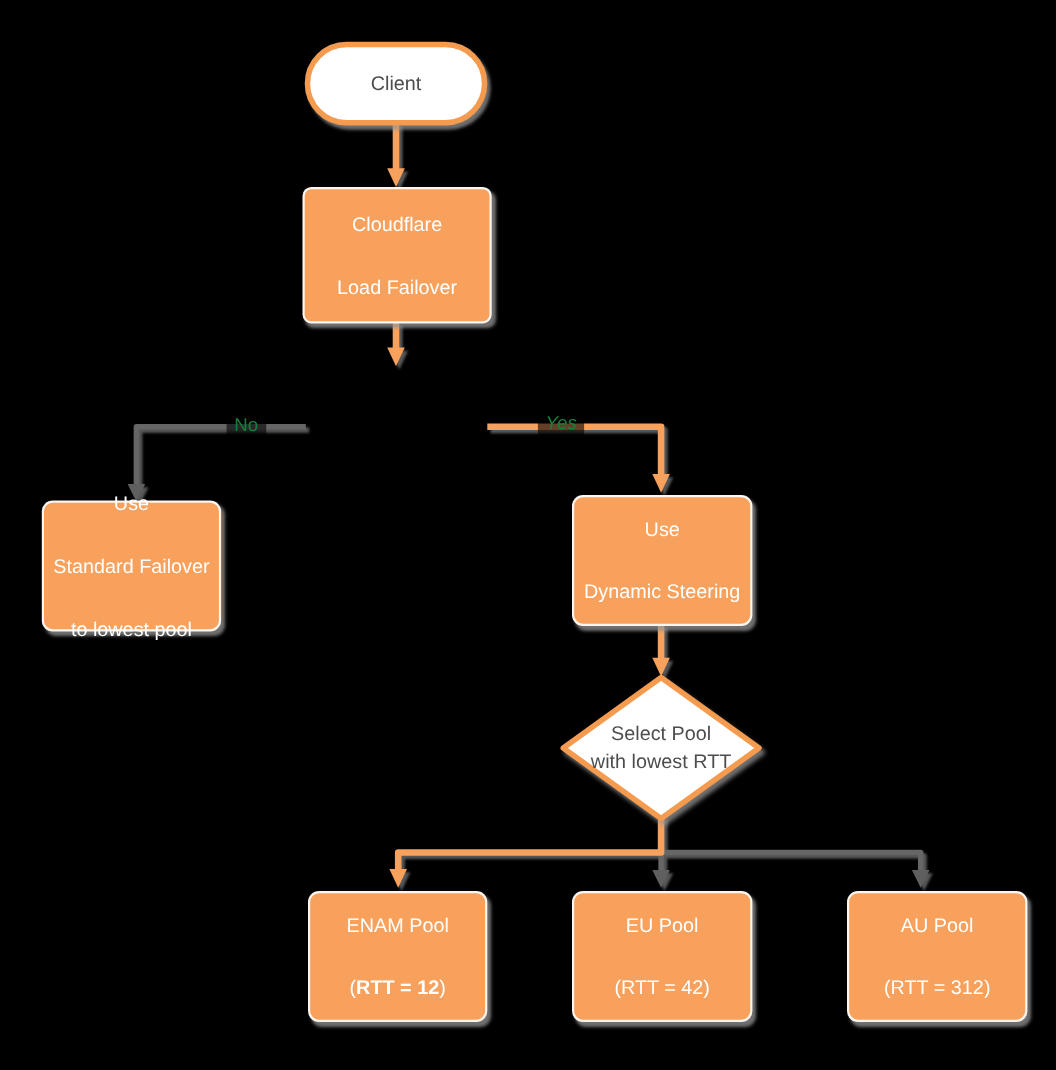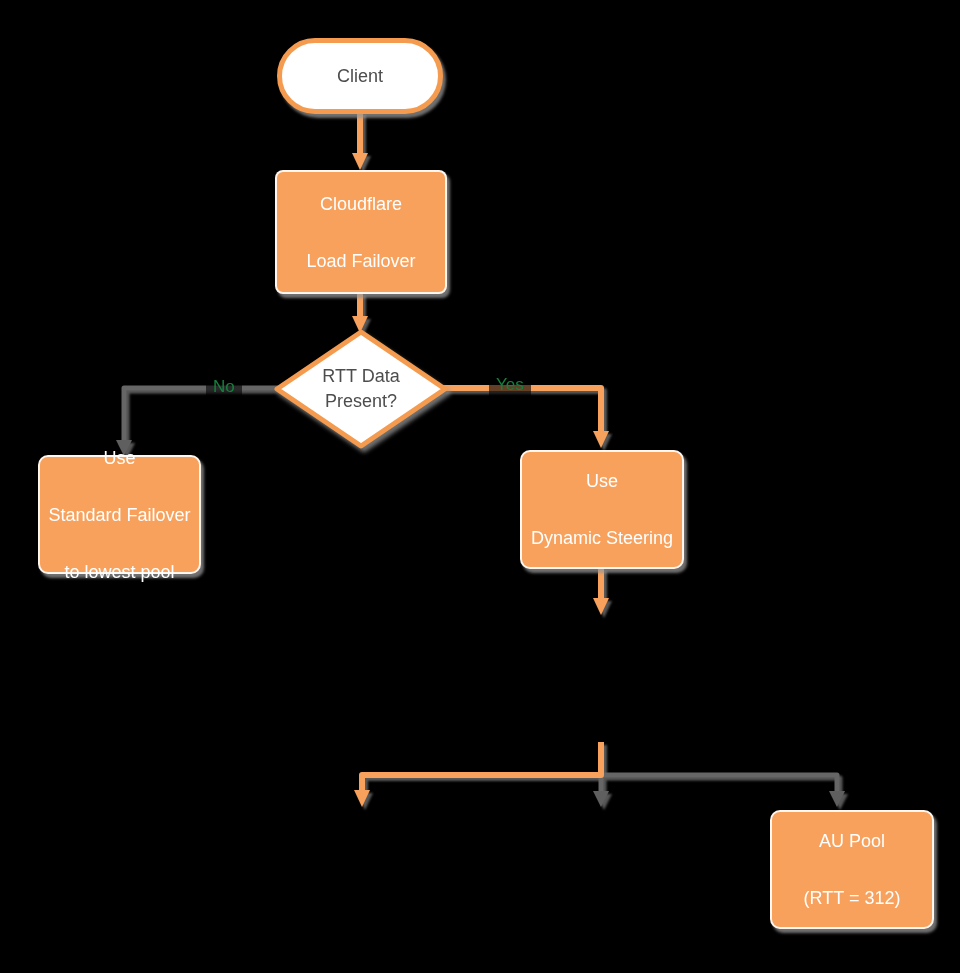--- a/index.html
+++ b/index.html
@@ -74,45 +74,53 @@
 
   <div class="node stadium" style="left:277px;top:38px;width:166px;height:76px;">
     <span class="ln">Client</span>
   </div>
 
   <div class="node rect-node" style="left:275px;top:170px;width:172px;height:124px;border-radius:8px;">
     <span class="ln">Cloudflare</span>
     <span class="ln">Load Failover</span>
   </div>
 
-  <div class="diamond-wrap" style="left:273px;top:328px;width:176px;height:122px;">
-    <svg width="176" height="122" viewBox="0 0 176 122">
-      <polygon points="88,4 172,61 88,118 4,61" fill="#FFFFFF" stroke="#F49B50" stroke-width="5" stroke-linejoin="round"></polygon>
-    </svg>
-    <div class="diamond-text">
-      <span class="ln">RTT Data</span>
-      <span class="ln">Present?</span>
-    </div>
-  </div>
 
   <div class="edge-label" style="left:206px;top:374px;">No</div>
-  <div class="edge-label" style="left:489px;top:372px;">Yes</div>
+  <div class="edge-label" style="left:489px;top:372px;font-style:italic;">Yes</div>
 
   <div class="node rect-node" style="left:38px;top:455px;width:163px;height:119px;">
     <span class="ln">Use</span>
     <span class="ln">Standard Failover</span>
     <span class="ln">to lowest pool</span>
   </div>
 
   <div class="node rect-node" style="left:520px;top:450px;width:164px;height:119px;">
     <span class="ln">Use</span>
     <span class="ln">Dynamic Steering</span>
   </div>
 
+  <div class="diamond-wrap" style="left:507px;top:611px;width:188px;height:138px;">
+    <svg width="188" height="138" viewBox="0 0 188 138">
+      <polygon points="94,5 183,69 94,133 5,69" fill="#FFFFFF" stroke="#F49B50" stroke-width="5" stroke-linejoin="round"></polygon>
+    </svg>
+    <div class="diamond-text">
+      <span class="ln">Select Pool</span>
+      <span class="ln">with lowest RTT</span>
+    </div>
+  </div>
 
+  <div class="node rect-node" style="left:280px;top:810px;width:163px;height:119px;">
+    <span class="ln">ENAM Pool</span>
+    <span class="ln"><span>(</span><span class="b">RTT = 12</span><span>)</span></span>
+  </div>
 
+  <div class="node rect-node" style="left:520px;top:810px;width:164px;height:119px;">
+    <span class="ln">EU Pool</span>
+    <span class="ln">(RTT = 42)</span>
+  </div>
 
   <div class="node rect-node" style="left:757px;top:810px;width:164px;height:119px;margin-left:13px;">
     <span class="ln">AU Pool</span>
     <span class="ln">(RTT = 312)</span>
   </div>
 
 </div>
 
 </body></html>

